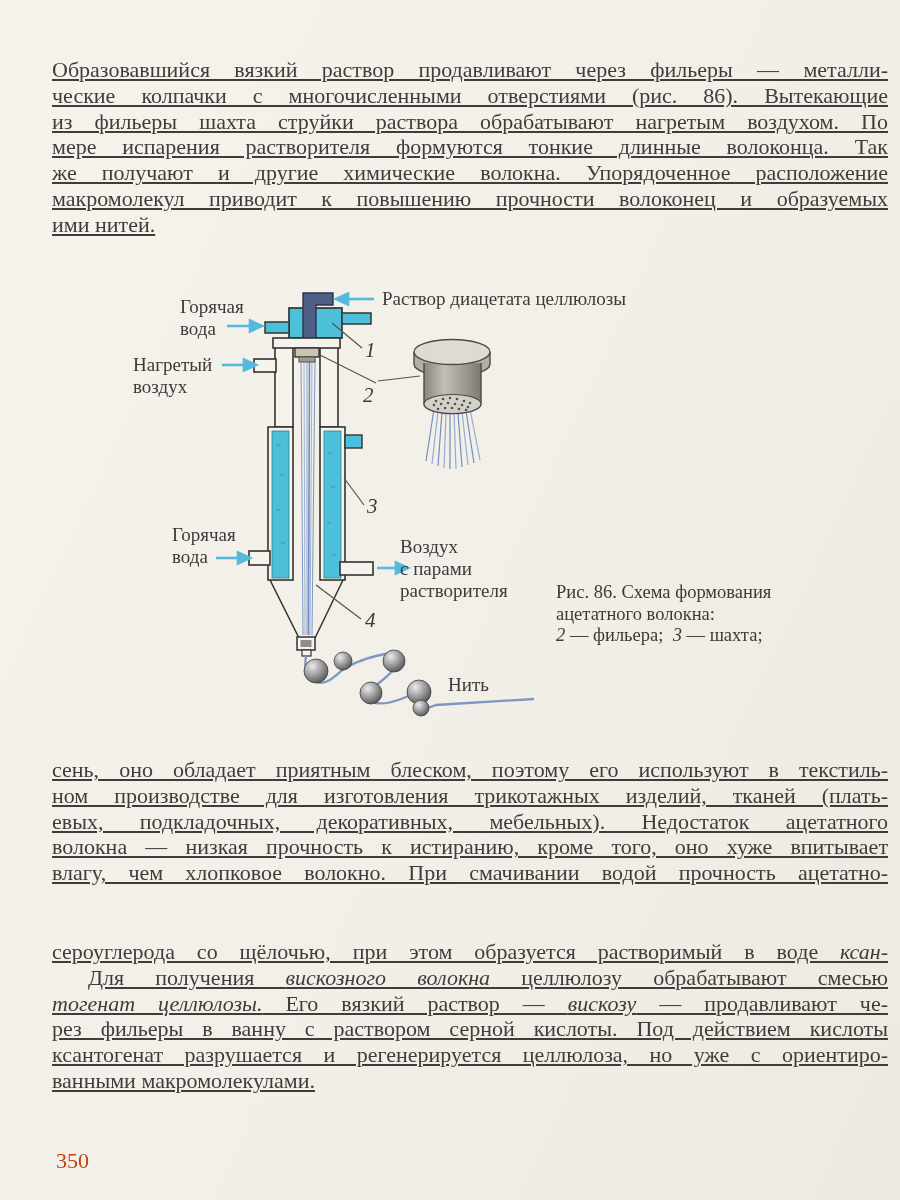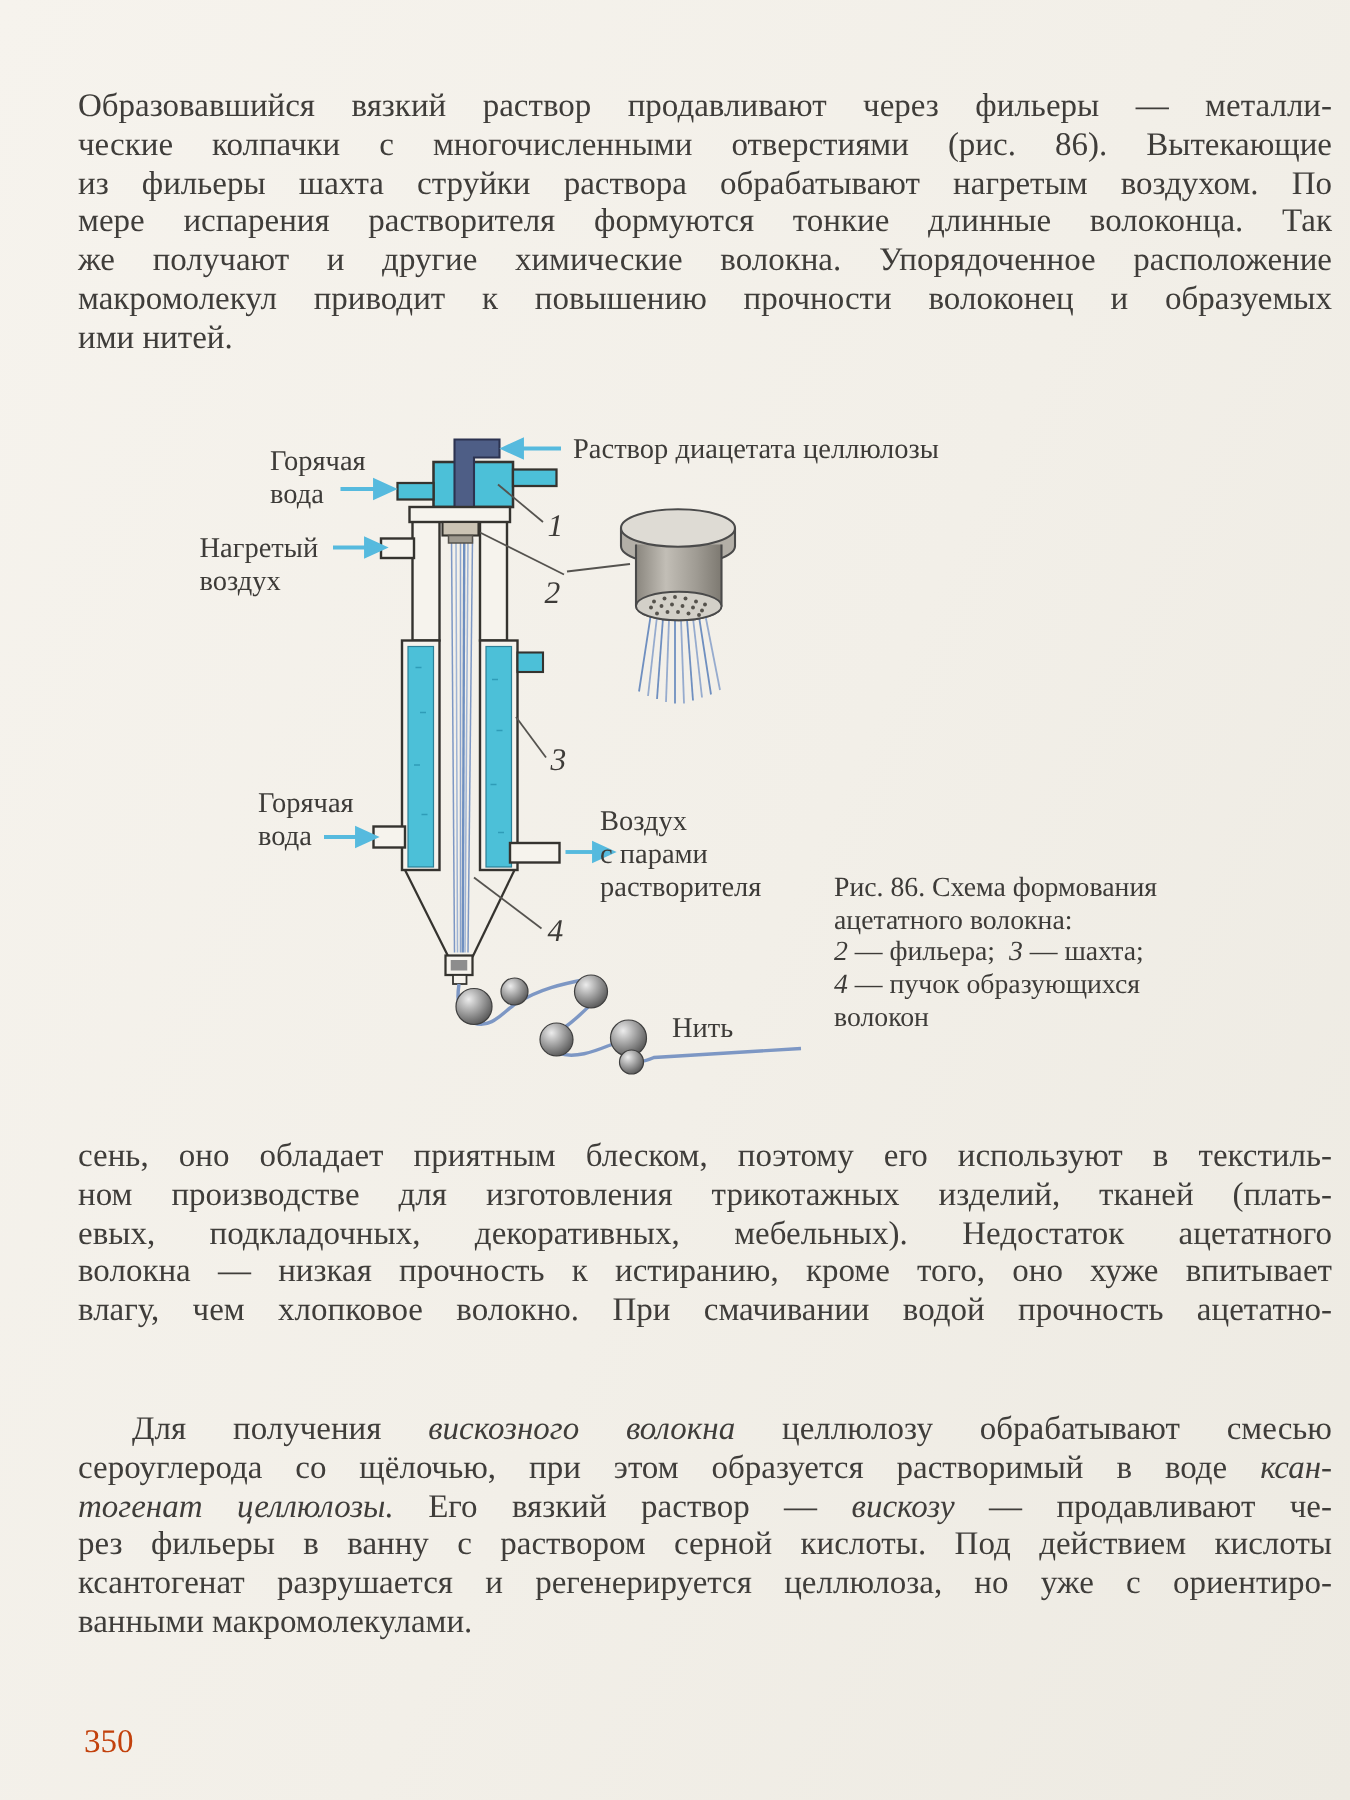--- a/index.html
+++ b/index.html
@@ -3,21 +3,21 @@
 <meta charset="utf-8">
 <style>
   html,body{margin:0;padding:0;}
   body{
     width:900px;height:1200px;position:relative;overflow:hidden;
     background:linear-gradient(115deg,#f6f3ed 0%,#f2efe8 55%,#edeae2 100%);
     font-family:"Liberation Serif", serif;
   }
   .para{position:absolute;left:52px;width:836px;color:#3f3d3a;
         font-size:22px;line-height:25.8px;}
-  .ln{text-align:justify;text-align-last:justify;white-space:normal;}
+  .ln{text-align:justify;text-align-last:justify;white-space:normal;text-decoration:underline;}
   .ln.last{text-align-last:left;}
   .ln.indent{text-indent:36px;}
   .ital{font-style:italic;}
   #p1{top:57px;}
   #p2{top:757px;}
   #p3{top:939px;}
   #figure-svg{position:absolute;left:0;top:275px;}
   .caption{position:absolute;left:556px;top:582px;width:252px;color:#3d3b38;
            font-size:18.5px;line-height:21.7px;}
   .caption .b{font-weight:normal;}
@@ -193,33 +193,32 @@
   <text x="448" y="416">Нить</text>
   <text class="num" x="365" y="82">1</text>
   <text class="num" x="363" y="127">2</text>
   <text class="num" x="367" y="238">3</text>
   <text class="num" x="365" y="352">4</text>
 </svg>
 
 <div class="caption">
   <div><span class="b">Рис. 86.</span><span> Схема формования ацетатного волокна:</span></div>
   <div><span class="inum">2</span><span> — фильера; </span>&nbsp;<span class="inum">3</span><span> — шахта;</span></div>
-  <div><span class="inum">4</span><span> — пучок образующихся волокон</span></div>
 </div>
 
 <div class="para" id="p2">
   <div class="ln">сень, оно обладает приятным блеском, поэтому его используют в текстиль-</div>
   <div class="ln">ном производстве для изготовления трикотажных изделий, тканей (плать-</div>
   <div class="ln">евых, подкладочных, декоративных, мебельных). Недостаток ацетатного</div>
   <div class="ln">волокна — низкая прочность к истиранию, кроме того, оно хуже впитывает</div>
   <div class="ln">влагу, чем хлопковое волокно. При смачивании водой прочность ацетатно-</div>
 </div>
 
 <div class="para" id="p3">
+  <div class="ln"><span>сероуглерода со щёлочью, при этом образуется растворимый в воде </span><span class="ital">ксан-</span></div>
   <div class="ln indent"><span>Для получения </span><span class="ital">вискозного волокна</span><span> целлюлозу обрабатывают смесью</span></div>
-  <div class="ln"><span>сероуглерода со щёлочью, при этом образуется растворимый в воде </span><span class="ital">ксан-</span></div>
   <div class="ln"><span class="ital">тогенат целлюлозы.</span><span> Его вязкий раствор — </span><span class="ital">вискозу</span><span> — продавливают че-</span></div>
   <div class="ln">рез фильеры в ванну с раствором серной кислоты. Под действием кислоты</div>
   <div class="ln">ксантогенат разрушается и регенерируется целлюлоза, но уже с ориентиро-</div>
   <div class="ln last">ванными макромолекулами.</div>
 </div>
 
 <div class="pagenum">350</div>
 
 </body></html>

